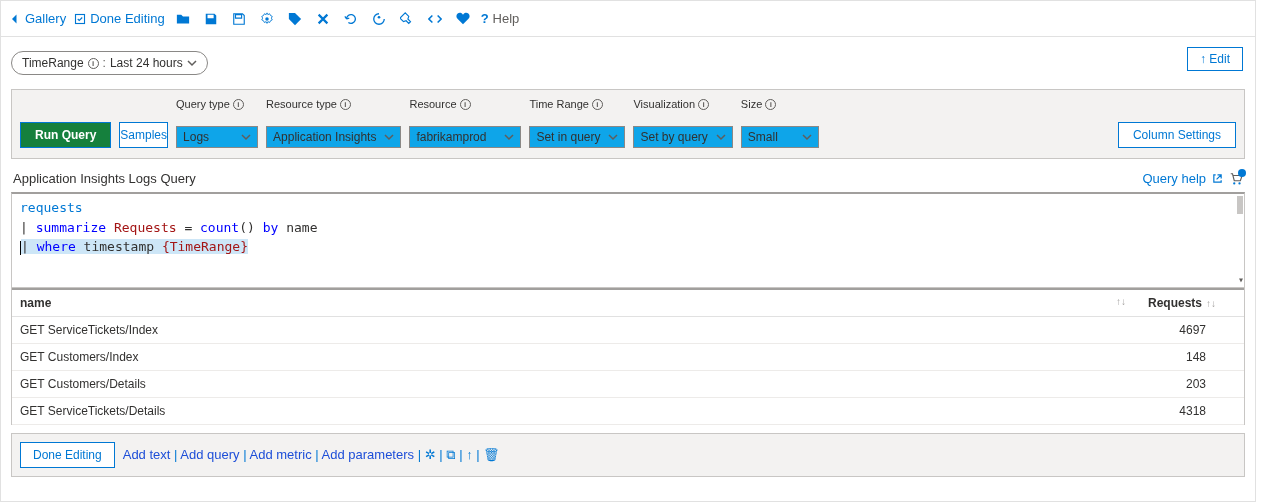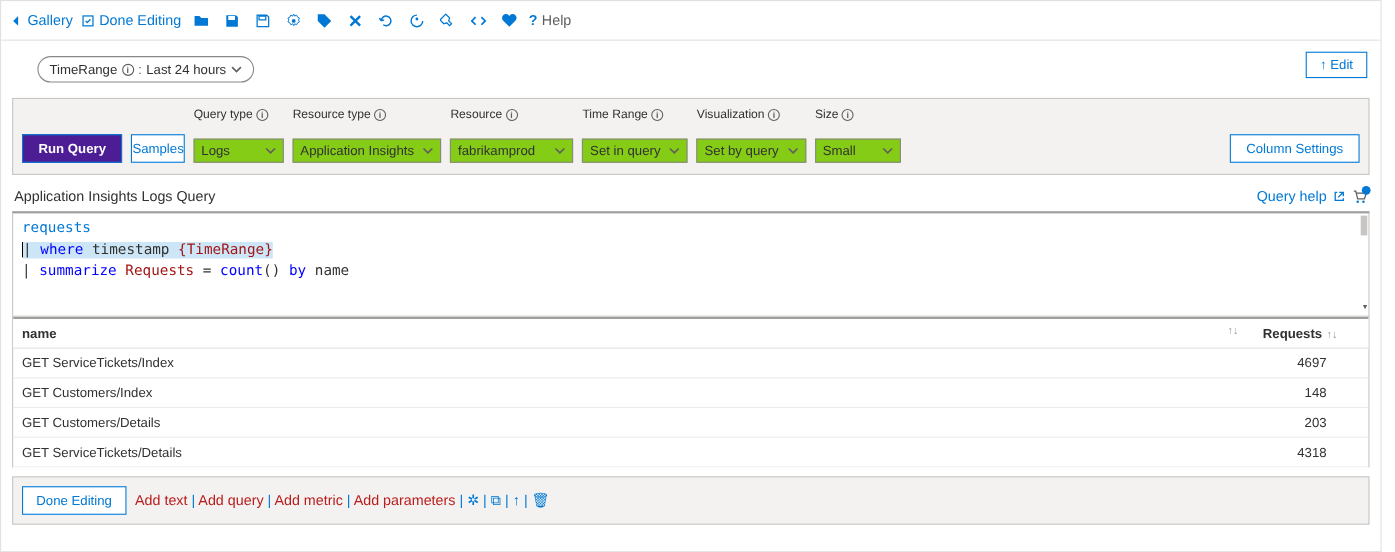--- a/index.html
+++ b/index.html
@@ -7,34 +7,34 @@
   .page { border: 1px solid #e1e1e1; width: 1256px; height: 502px; position: relative; overflow: hidden; }
 
   
   .top-toolbar { height: 36px; border-bottom: 1px solid #e1e1e1; display: flex; align-items: center; padding: 0 8px; gap: 8px; }
   .top-link { display: inline-flex; align-items: center; gap: 4px; color: #0078d4; cursor: pointer; font-size: 13px; }
   .icon-only { color: #0078d4; width: 20px; height: 20px; display: inline-flex; align-items: center; justify-content: center; cursor: pointer; }
   .icon-only svg { width: 14px; height: 14px; }
   .help-text { color: #605e5c; }
 
   
-  .pill-row { padding: 14px 10px 8px 10px; position: relative; margin-left: 23px; }
+  .pill-row { padding: 14px 10px 8px 10px; position: relative; }
   .pill { border: 1px solid #8a8886; border-radius: 14px; padding: 4px 10px; display: inline-flex; align-items: center; gap: 4px; font-size: 12px; cursor: pointer; }
   .pill .muted { color: #605e5c; }
   .edit-btn-row { position: absolute; right: 12px; top: 10px; }
   .btn-outline { border: 1px solid #0078d4; color: #0078d4; background: #fff; padding: 4px 12px; cursor: pointer; font-size: 12px; }
 
   
   .query-bar { margin: 6px 10px 0 10px; border: 1px solid #c8c6c4; background: #f3f2f1; padding: 8px 8px 10px 8px; display: flex; align-items: flex-end; gap: 8px; }
-  .run-btn { background: #4c1d95; color: #fff; border: 1px solid #0078d4; padding: 5px 14px; font-weight: 600; cursor: pointer; font-size: 12px; }
+  .run-btn { background: #15803d; color: #fff; border: 1px solid #0078d4; padding: 5px 14px; font-weight: 600; cursor: pointer; font-size: 12px; }
   .samples-btn { background: #fff; color: #0078d4; border: 1px solid #0078d4; padding: 5px 0; cursor: pointer; font-size: 12px; }
   .field-group { display: flex; flex-direction: column; gap: 16px; }
   .field-label { font-size: 11px; color: #323130; display: flex; align-items: center; gap: 3px; }
   .info-dot { display:inline-flex; align-items:center; justify-content:center; width:11px; height:11px; border:1px solid #605e5c; border-radius:50%; font-size:8px; color:#605e5c; font-weight:bold; }
-  .dropdown { border: 1px solid #8a8886; background: #84cc16; padding: 3px 6px; display: flex; align-items: center; justify-content: space-between; min-width: 80px; cursor: pointer; font-size: 12px; }
+  .dropdown { border: 1px solid #8a8886; background: #0ea5e9; padding: 3px 6px; display: flex; align-items: center; justify-content: space-between; min-width: 80px; cursor: pointer; font-size: 12px; }
   .dropdown .chev { margin-left: 8px; }
   .col-settings { margin-left: auto; background: #fff; color: #0078d4; border: 1px solid #0078d4; padding: 5px 14px; cursor: pointer; font-size: 12px; }
 
   
   .editor-section { margin: 8px 10px 0 10px; }
   .editor-header { display: flex; justify-content: space-between; align-items: center; padding: 4px 2px; font-size: 13px; }
   .query-help { color: #0078d4; display: inline-flex; align-items: center; gap: 6px; cursor: pointer; }
   .bug-badge { position: relative; display:inline-flex; }
   .bug-badge .dot { position:absolute; top:-3px; right:-3px; width:8px; height:8px; background:#0078d4; border-radius:50%; }
 
@@ -54,21 +54,21 @@
   .results-head .cell { padding: 6px 8px; font-weight: 600; font-size: 12px; position: relative; }
   .sort-ind { color: #a19f9d; font-size: 10px; margin-left: 4px; }
   .results-body { max-height: 150px; overflow-y: auto; }
   .row { display: grid; grid-template-columns: 1fr 90px 20px; border-bottom: 1px solid #edebe9; }
   .row .cell { padding: 6px 8px; font-size: 12px; }
   .row .cell.num { text-align: right; padding-right: 18px; }
 
   
   .bottom-bar { margin: 8px 10px 10px 10px; border: 1px solid #c8c6c4; background: #f3f2f1; padding: 8px; display: flex; align-items: center; gap: 8px; font-size: 13px; }
   .done-editing-bottom { background: #fff; color: #0078d4; border: 1px solid #0078d4; padding: 5px 12px; cursor: pointer; font-size: 12px; }
-  .link-blue { color: #b91c1c; cursor: pointer; }
+  .link-blue { color: #1d4ed8; cursor: pointer; }
   .sep { color: #0078d4; }
   .mini-icon { color: #0078d4; cursor: pointer; }
 
   svg { fill: currentColor; }
 </style>
 </head>
 <body>
 
 <div class="page">
 
@@ -262,22 +262,22 @@
               <path d="M2 2h2l2 8h7l2-6H5" fill="none" stroke="#605e5c" stroke-width="1.3"></path>
               <circle cx="6" cy="13" r="1.3"></circle>
               <circle cx="12" cy="13" r="1.3"></circle>
             </svg>
           <span class="dot"></span>
         </span>
       </span>
     </div>
     <div class="editor-box">
       <div><span class="tbl">requests</span></div>
+      <div><span>| </span><span class="kw">summarize</span><span class="fld"> Requests</span><span> = </span><span class="fn">count</span><span>() </span><span class="kw">by</span><span> name</span></div>
       <div><span class="cursor"></span><span class="hl"><span>| </span><span class="kw">where</span><span> timestamp </span><span class="fld">{TimeRange}</span></span></div>
-      <div><span>| </span><span class="kw">summarize</span><span class="fld"> Requests</span><span> = </span><span class="fn">count</span><span>() </span><span class="kw">by</span><span> name</span></div>
       <div class="scroll-handle"></div>
       <div class="chev-down">▾</div>
     </div>
   </div>
 
   <div class="results">
     <div class="results-head">
       <div class="cell"><span>name</span><span class="sort-ind" style="float:right;">↑↓</span></div>
       <div class="cell" style="text-align:right;"><span>Requests</span><span class="sort-ind">↑↓</span></div>
       <div class="cell"></div>

